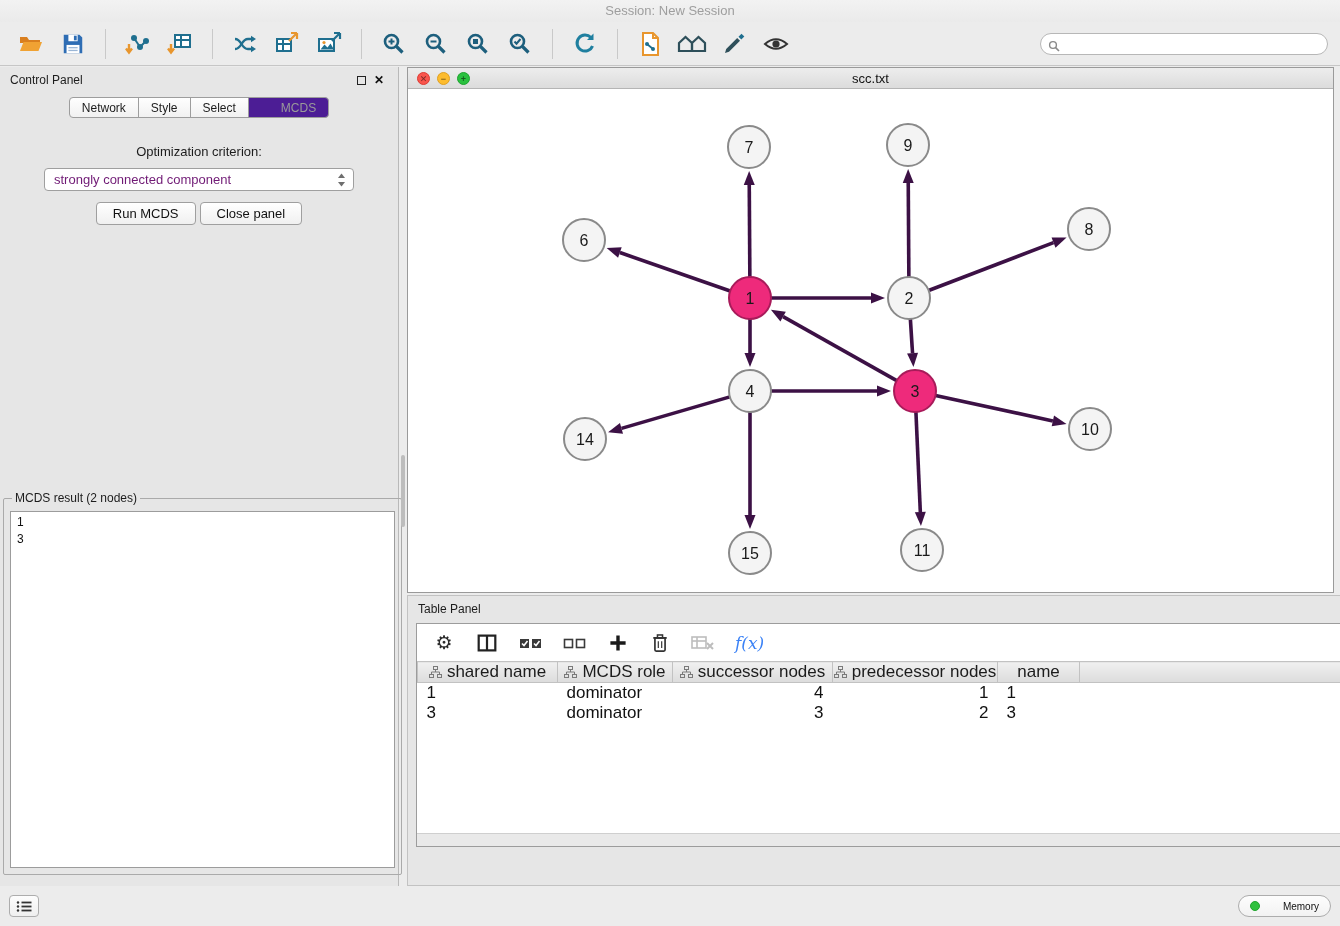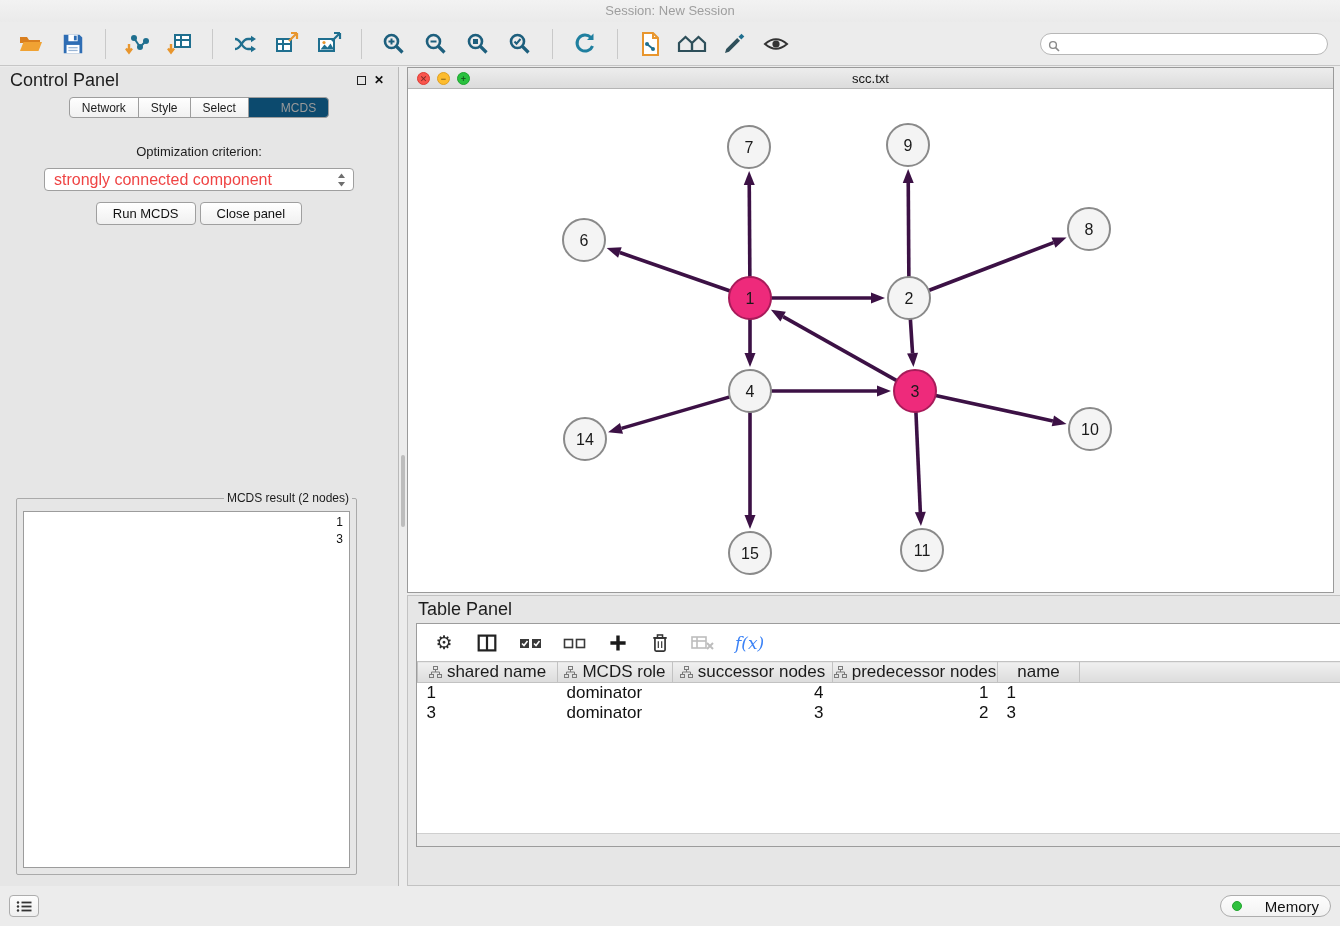--- a/index.html
+++ b/index.html
@@ -33,53 +33,53 @@
     width:288px; height:22px; border:1px solid #b7b7b7; border-radius:11px;
     background:#fff; padding:0 10px 0 24px; font-size:12px; outline:none;
   }
   .searchwrap .mag { position:absolute; left:8px; top:5px; }
 
   
   .control-panel {
     position:absolute; left:0; top:67px; width:399px; height:819px;
     background:#e6e6e6; border-right:1px solid #b9b9b9;
   }
-  .panel-header { height:26px; display:flex; align-items:center; padding:8px 10px; font-size:18px; color:#1d1d1d; }
+  .panel-header { height:26px; display:flex; align-items:center; padding:8px 10px; font-size:12px; color:#1d1d1d; }
   .panel-header .spacer { flex:1; }
   .ph-icon { width:18px; height:16px; display:flex; align-items:center; justify-content:center;
     font-size:12px; color:#222; cursor:pointer; background:none; border:none; }
   .ph-float { width:9px; height:9px; border:1.5px solid #222; display:inline-block; }
   .ph-close::after { content:"\2715"; font-weight:bold; font-size:12px; color:#111; }
 
   .tabs { display:flex; justify-content:center; margin-top:4px; }
   .tabbtn {
     height:21px; padding:0 12px; font-size:12px; color:#1c1c1c;
     background:linear-gradient(#fefefe,#f1f1f1); border:1px solid #9d9d9d;
     margin-left:-1px; cursor:pointer; font-family:inherit;
   }
   .tabbtn:first-child { border-radius:4px 0 0 4px; margin-left:0; }
   .tabbtn:last-child { border-radius:0 4px 4px 0; }
-  .tabbtn.active { background:#0c4a6e; color:#9a9a9a;padding-left:32px; }
+  .tabbtn.active { background:#4c1d95; color:#9a9a9a;padding-left:32px; }
 
   .opt-label { text-align:center; font-size:13px; color:#1c1c1c; margin-top:26px; }
   .selectbox {
     width:310px; height:23px; margin:9px auto 0; position:relative;
     background:#fff; border:1px solid #9f9f9f; border-radius:4px;
-    font-size:16px; line-height:21px; padding:0 26px 0 9px; color:#ef4444; cursor:pointer;
+    font-size:13px; line-height:21px; padding:0 26px 0 9px; color:#701a75; cursor:pointer;
     white-space:nowrap; overflow:hidden;
   }
   .selectbox svg { position:absolute; right:7px; top:4px; }
   .btnrow { display:flex; justify-content:center; gap:4px; margin-top:11px; }
   .pbtn {
     height:23px; padding:0 16px; font-size:13px; color:#111; font-family:inherit;
     background:linear-gradient(#ffffff,#f0f0f0); border:1px solid #9f9f9f; border-radius:4px; cursor:pointer;
   }
   fieldset.resultset {
-    position:absolute; left:16px; top:424px; width:341px; height:384px;
-    border:1px solid #aaa; border-radius:2px; padding:6px;text-align:right;
+    position:absolute; left:3px; top:424px; width:399px; height:384px;
+    border:1px solid #aaa; border-radius:2px; padding:6px;
   }
   fieldset.resultset legend { font-size:12px; color:#1c1c1c; padding:0 3px; margin-left:2px; }
   .result-box {
     width:100%; height:100%; background:#fff; border:1px solid #9c9c9c;
     font-size:12px; line-height:17px; padding:2px 6px; color:#111; overflow:hidden;
   }
 
   
   .splitter-nub { position:absolute; left:401px; top:455px; width:4px; height:72px;
     background:#bdbdbd; border-radius:2px; }
@@ -134,21 +134,21 @@
   
   .statusbar { position:absolute; left:0; right:0; bottom:0; height:40px;
     display:flex; align-items:center; justify-content:space-between; padding:0 9px; }
   .sb-left {
     width:30px; height:22px; background:linear-gradient(#fdfdfd,#efefef);
     border:1px solid #adadad; border-radius:4px; display:flex; align-items:center; justify-content:center; cursor:pointer;
   }
   .memory-btn {
     height:22px; padding:0 11px; border:1px solid #adadad; border-radius:11px;
     background:linear-gradient(#fdfdfd,#f2f2f2); display:flex; align-items:center; gap:23px;
-    font-size:15px; color:#111; cursor:pointer; font-family:inherit;
+    font-size:10px; color:#111; cursor:pointer; font-family:inherit;
   }
   .memdot { width:10px; height:10px; border-radius:50%; background:#2fc13e; border:1px solid #22a52f; }
 </style>
 </head>
 <body>
 
 <div class="app">
 
   <div class="titlebar">
     <span>Session: New Session</span>

